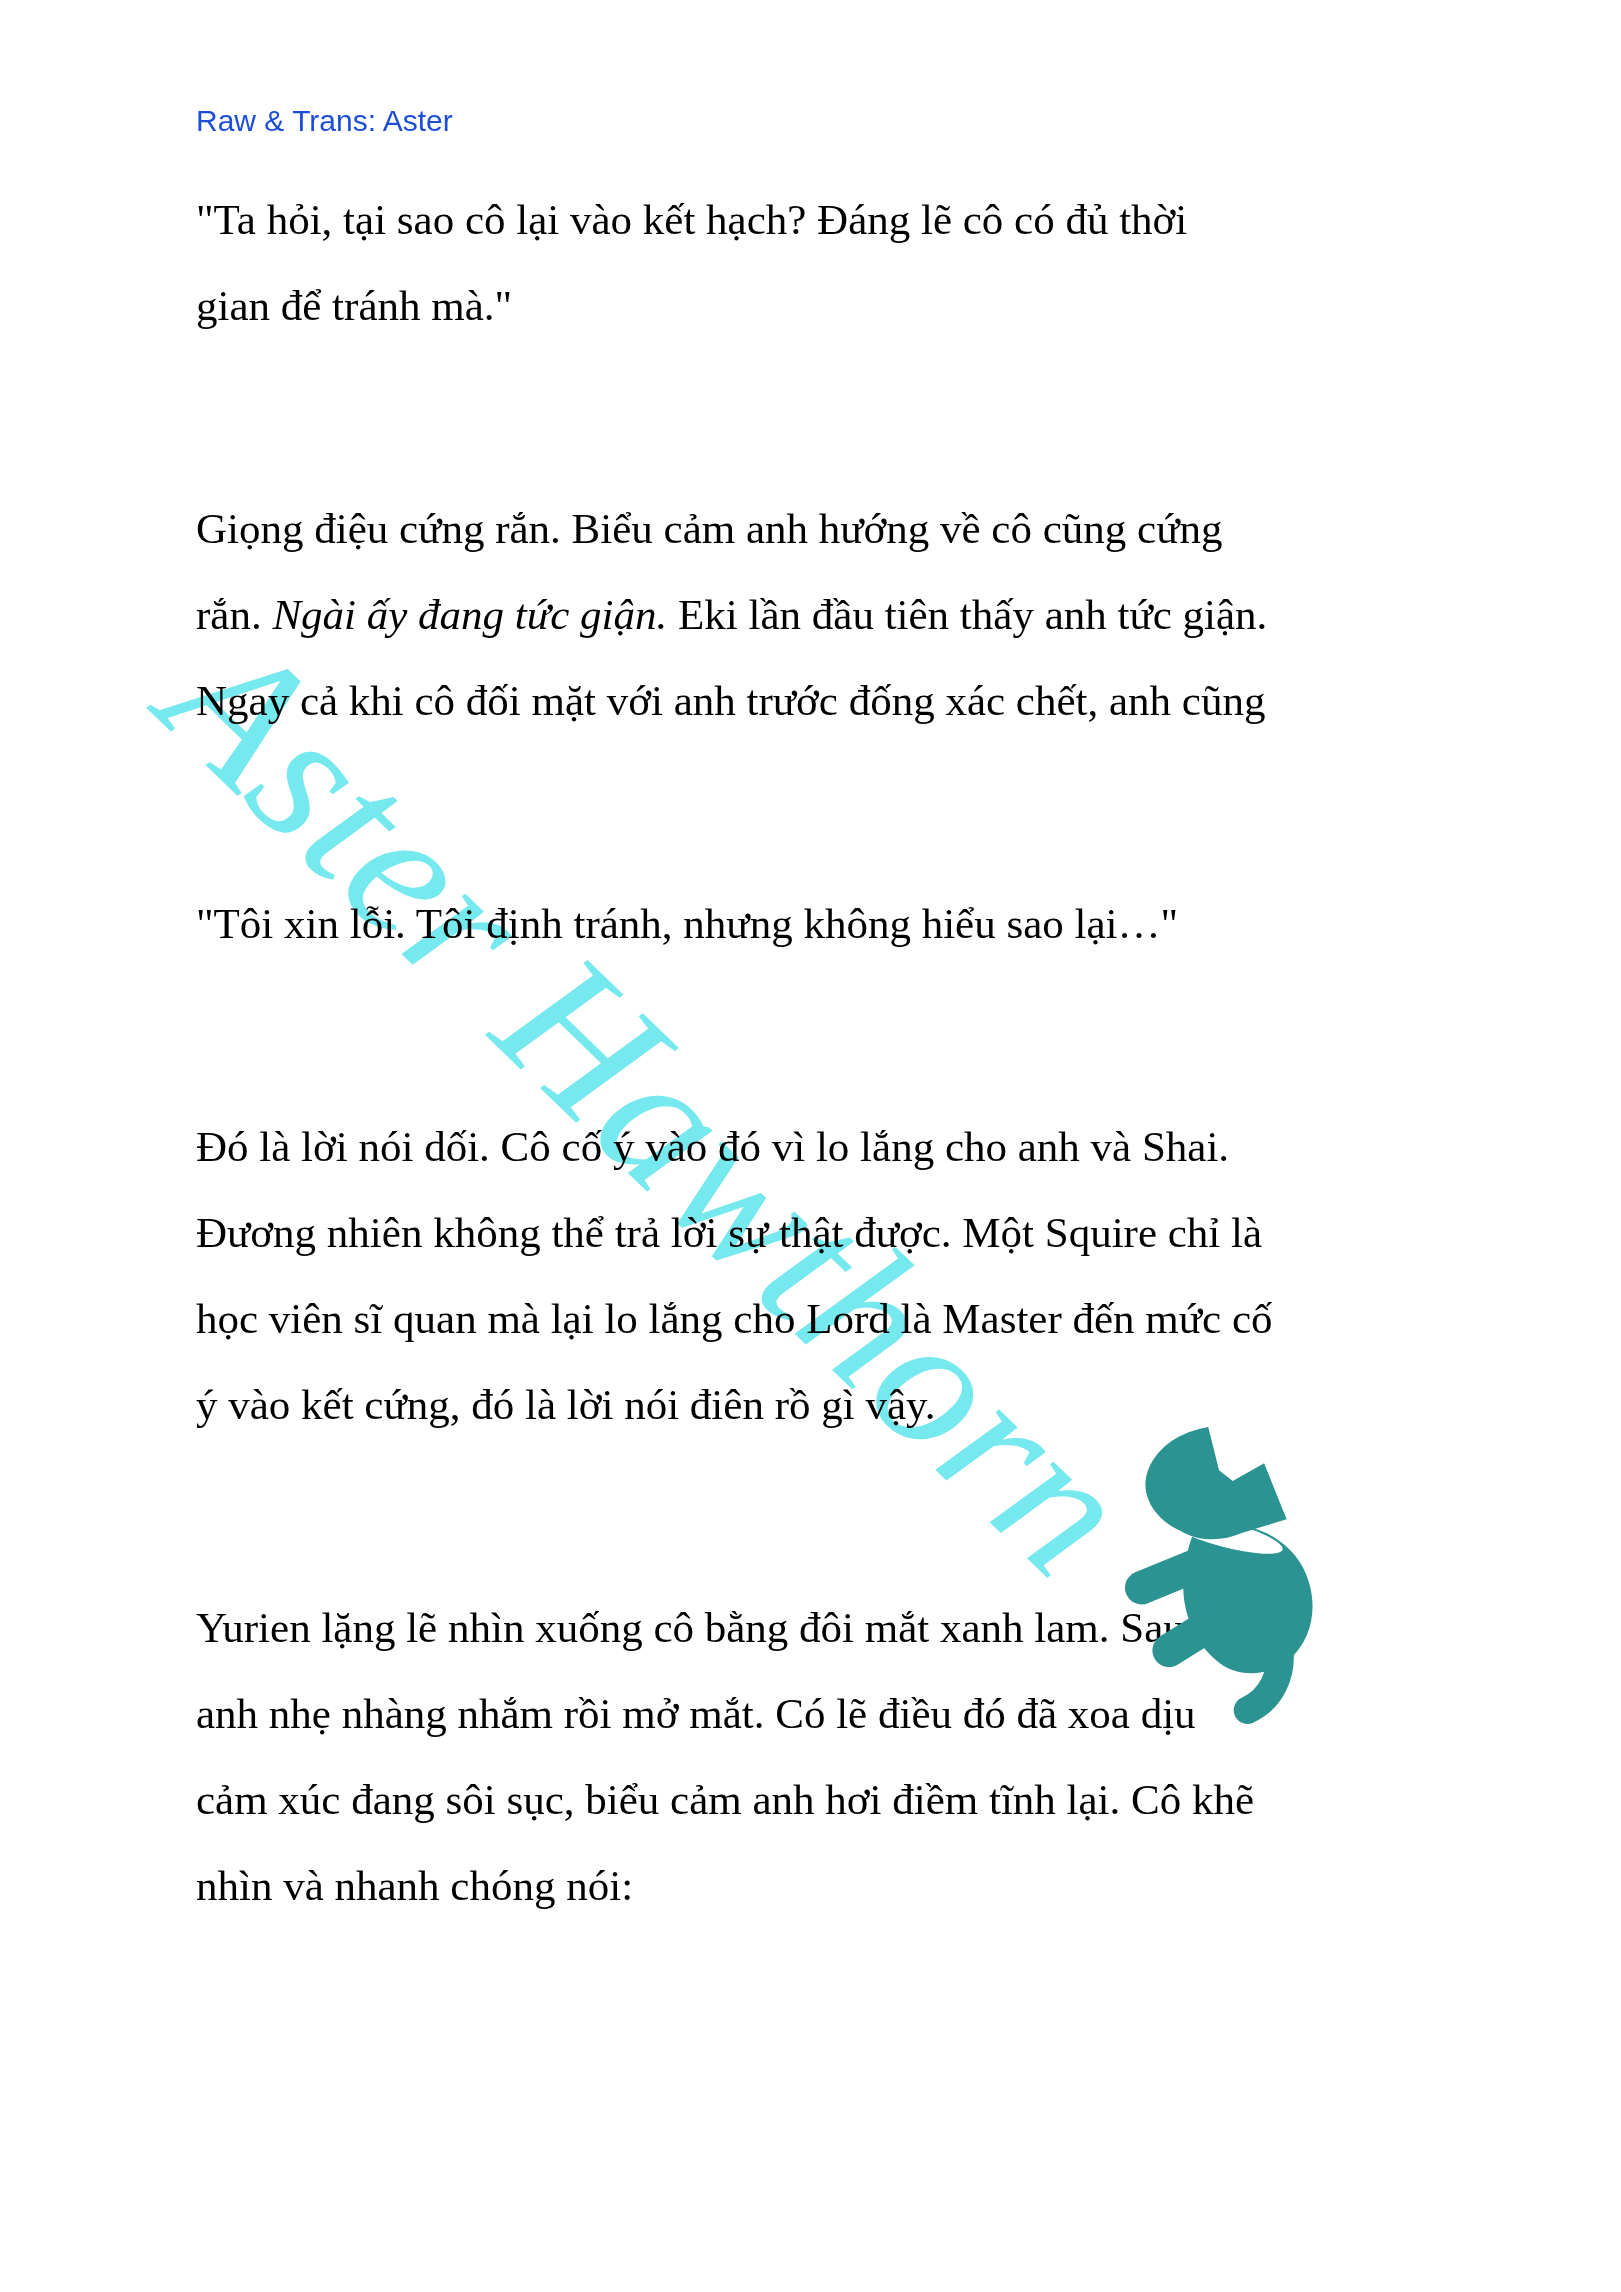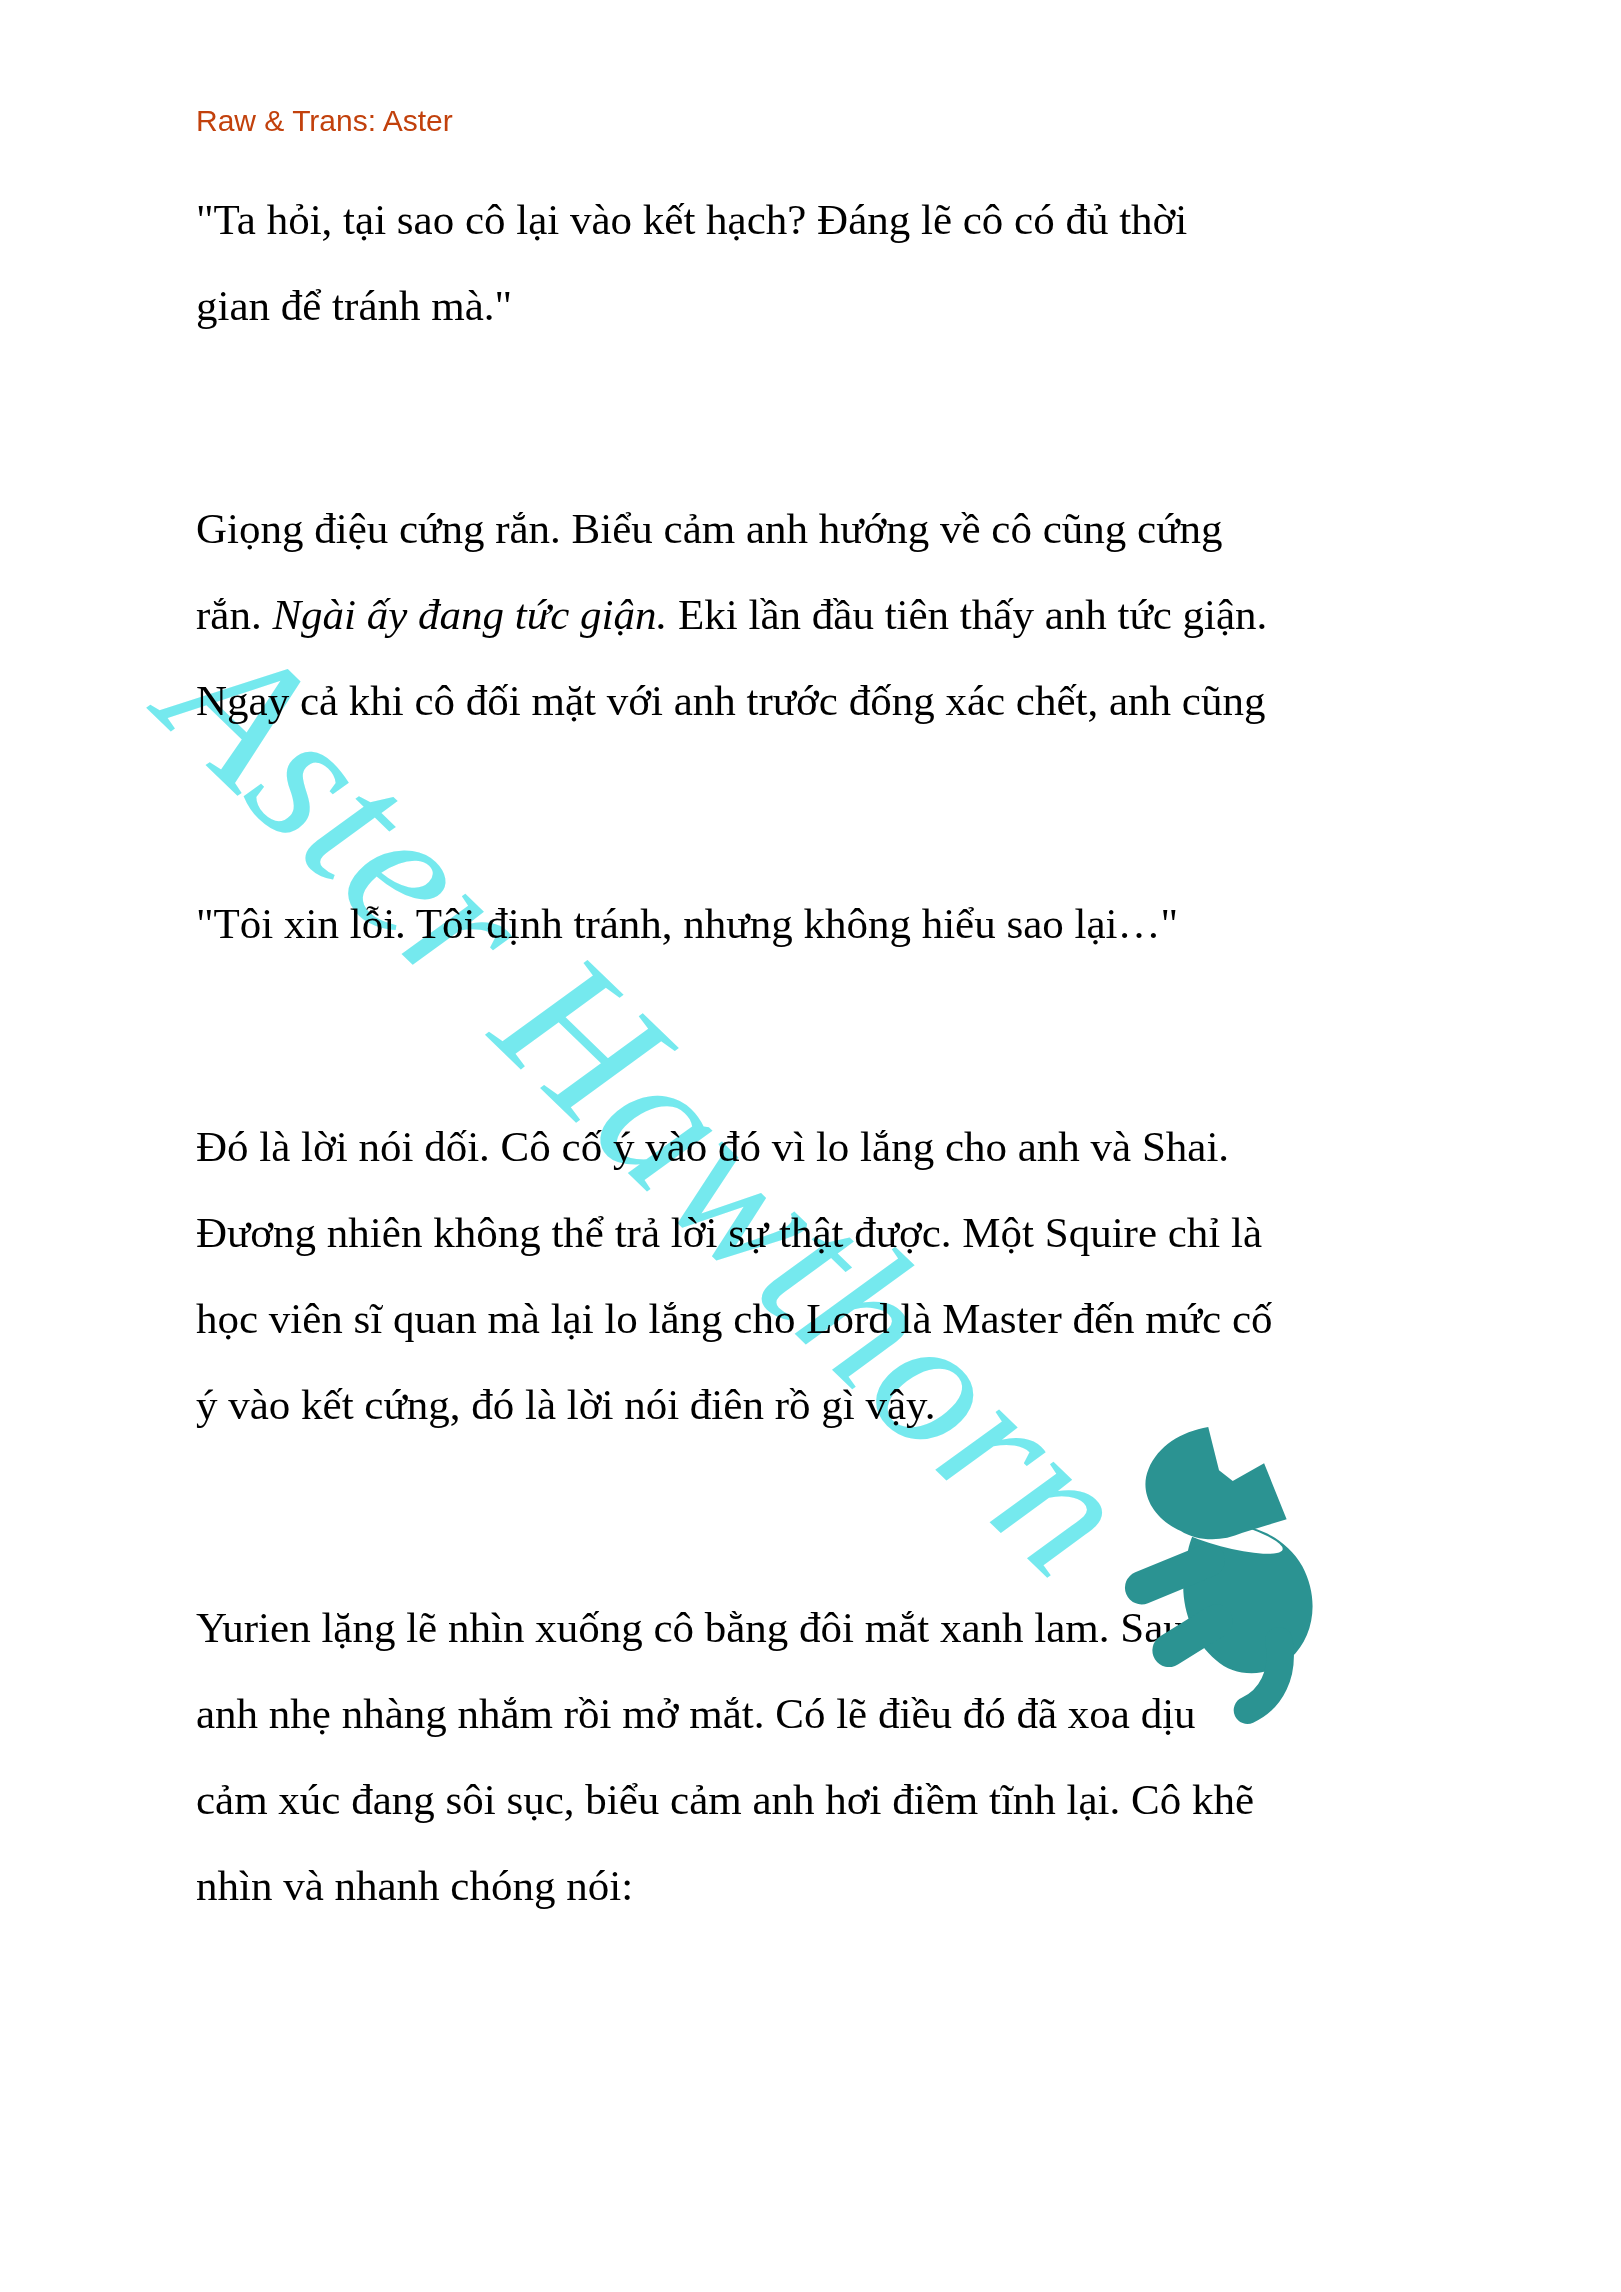--- a/index.html
+++ b/index.html
@@ -26,21 +26,21 @@
     letter-spacing: 0.01em;
     user-select: none;
   }
   .credit-header {
     position: absolute;
     left: 196px;
     top: 104px;
     z-index: 1;
     font-family: "Liberation Sans", "DejaVu Sans", sans-serif;
     font-size: 30px;
-    color: #c2410c;
+    color: #1d4ed8;
     white-space: pre;
   }
   .doc {
     position: absolute;
     left: 196px;
     top: 177px;
     width: 1264px;
     z-index: 1;
     color: #000000;
     font-size: 43px;

